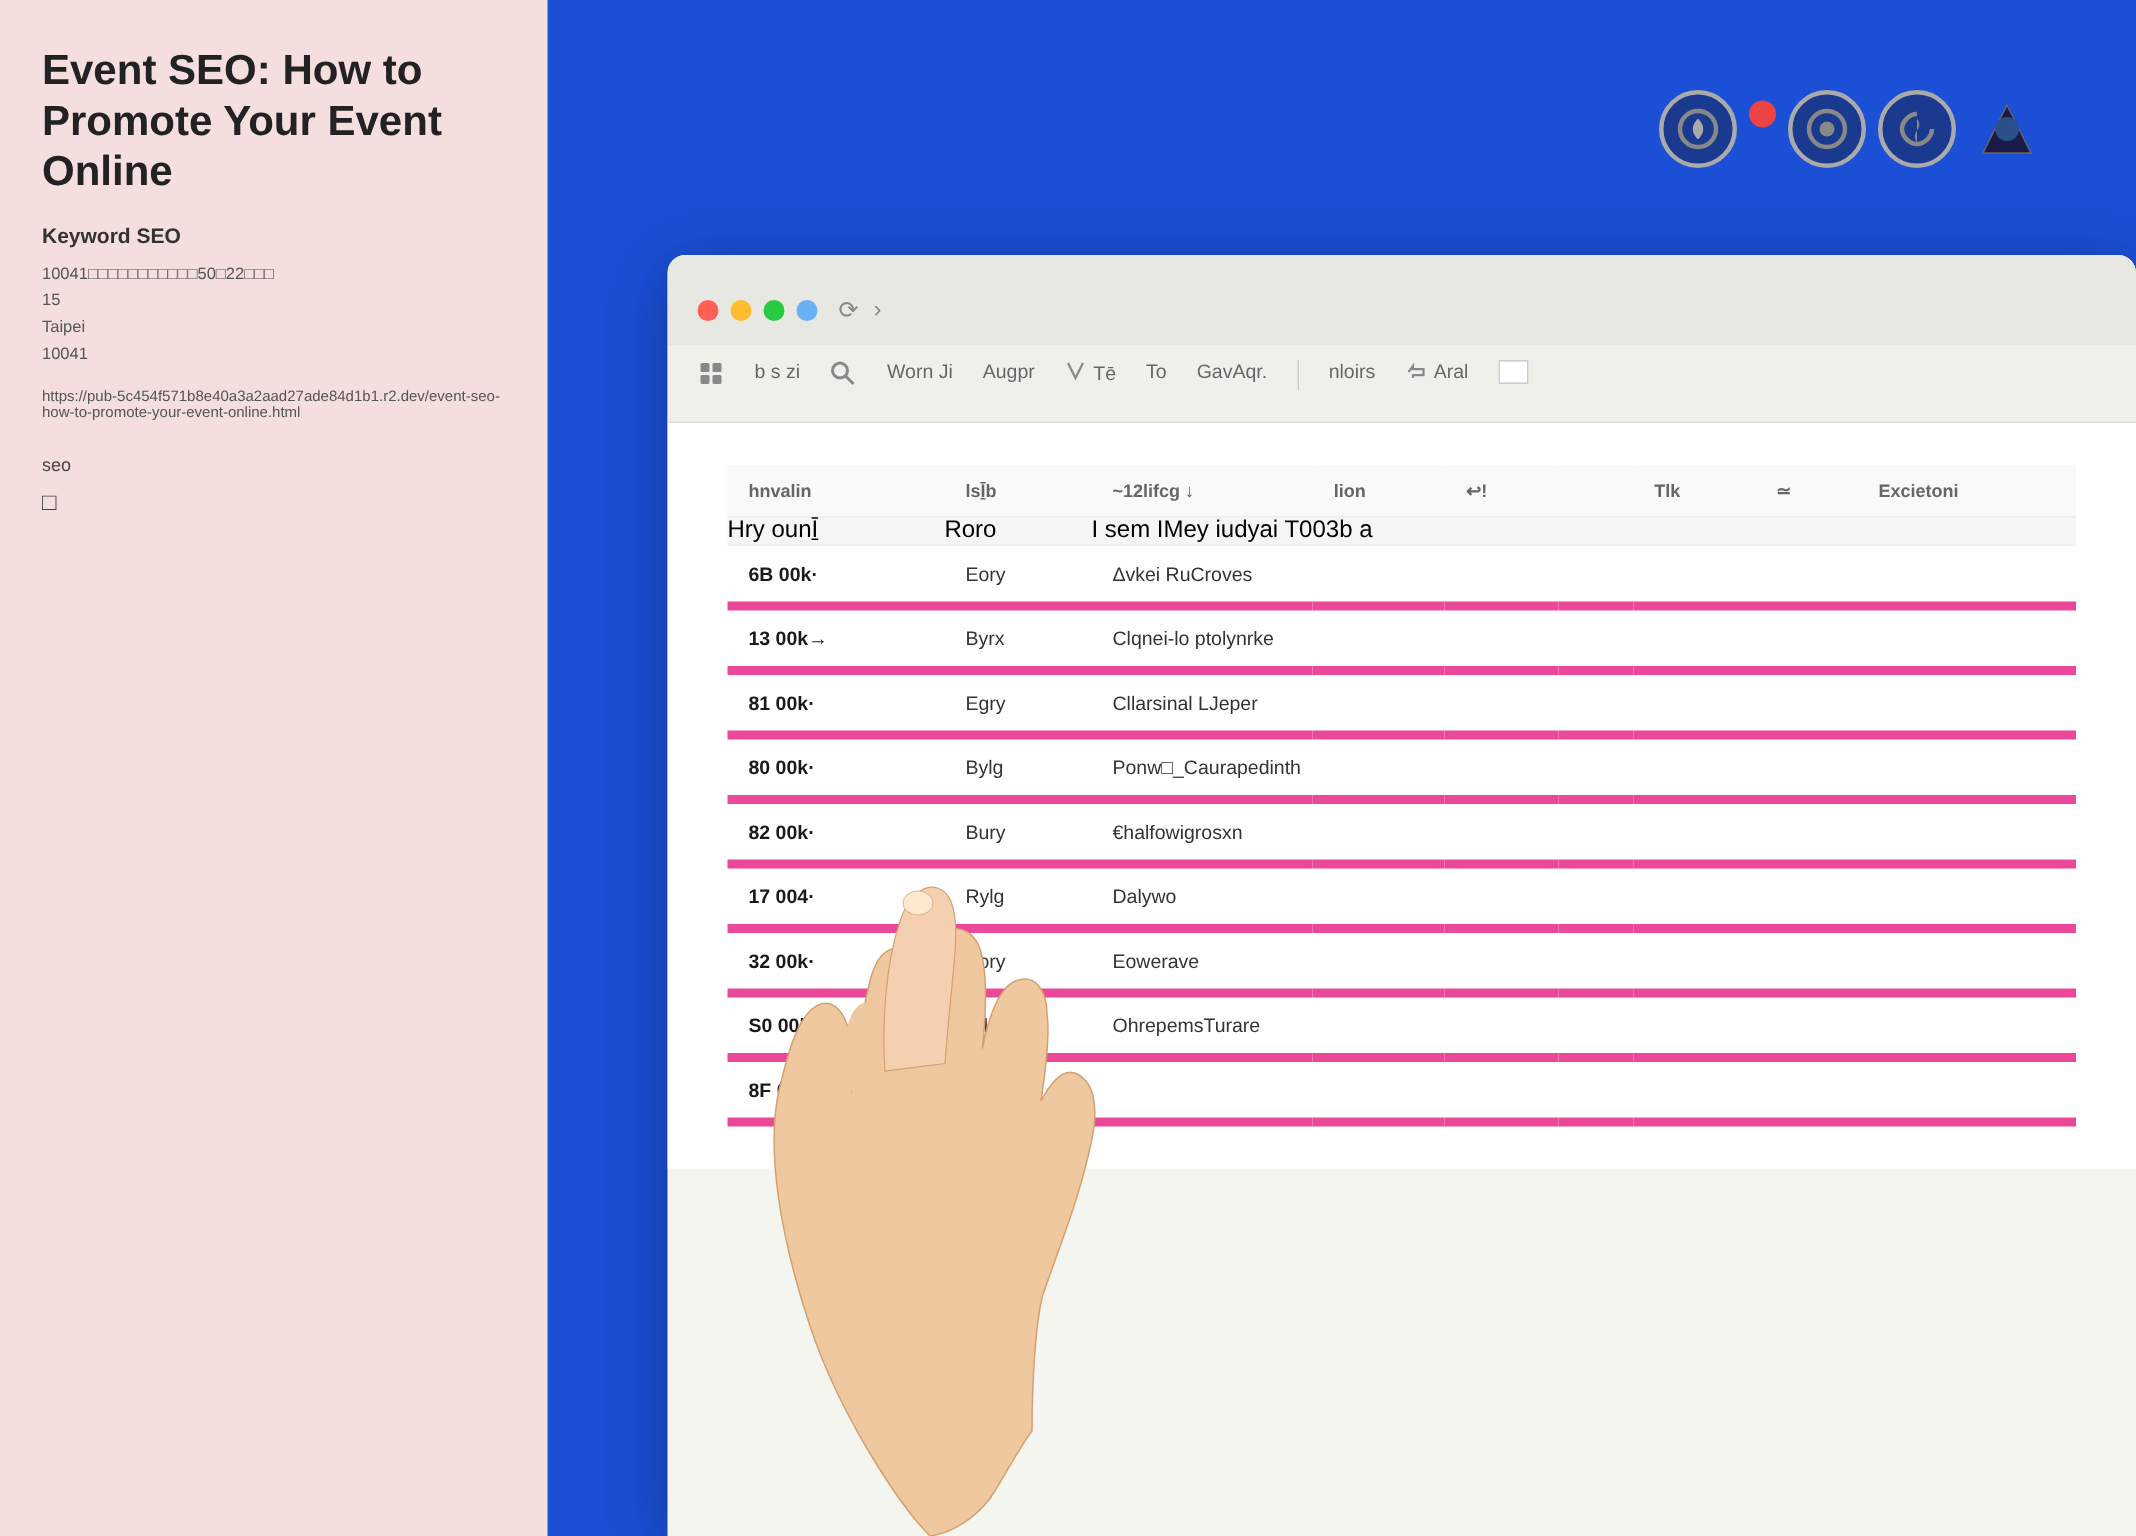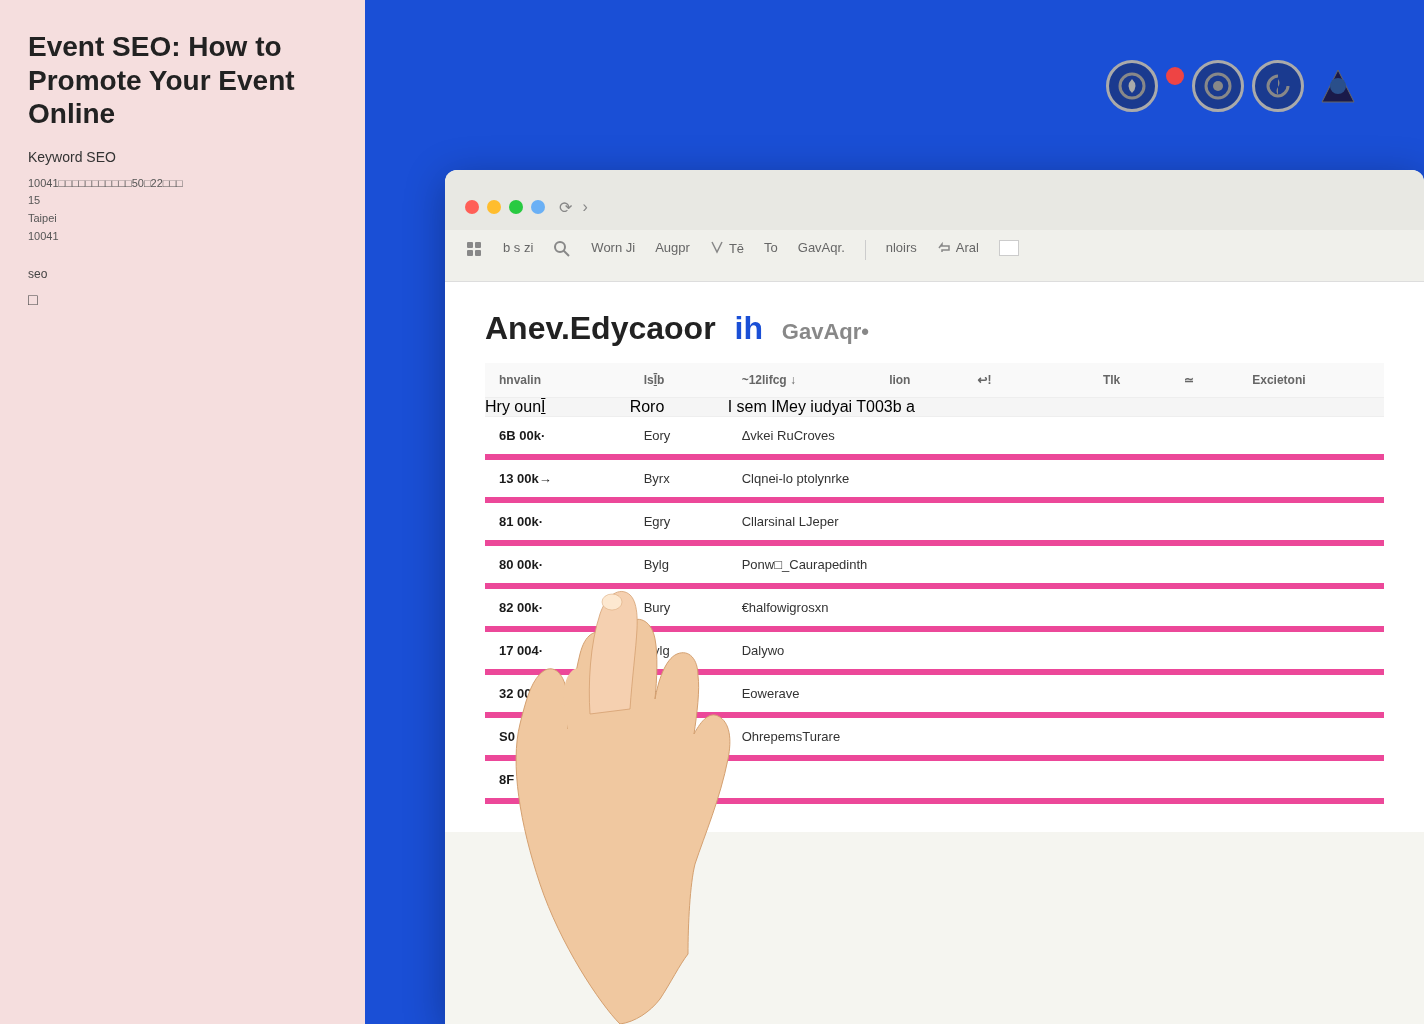--- a/index.html
+++ b/index.html
@@ -25,21 +25,21 @@
     }
     .sidebar-title {
       font-size: 28px;
       font-weight: 700;
       color: #222;
       line-height: 1.2;
       margin-bottom: 8px;
     }
     .sidebar-keyword {
       font-size: 14px;
-      font-weight: 400;
+      font-weight: 700;
       color: #333;
     }
     .sidebar-meta {
       font-size: 11px;
       color: #555;
       line-height: 1.6;
     }
     .sidebar-url {
       font-size: 10px;
       color: #555;
@@ -226,20 +226,21 @@
 
 <aside class="sidebar">
   <h1 class="sidebar-title">Event SEO: How to Promote Your Event Online</h1>
   <div class="sidebar-keyword">Keyword SEO</div>
   <div class="sidebar-meta">
     <span>10041□□□□□□□□□□□50□22□□□</span><br>
     <span>15</span><br>
     <span>Taipei</span><br>
     <span>10041</span>
   </div>
+  <div class="sidebar-url">https://pub-5c454f571b8e40a3a2aad27ade84d1b1.r2.dev/event-seo-how-to-promote-your-event-online.html</div>
   <div class="sidebar-tag">seo</div>
   <div class="sidebar-icon">□</div>
 </aside>
 
 <main class="main">
 
   <div class="graphic-circles">
     <div class="gc-item" style="width:52px;height:52px;background:#1a3a8f;border:3px solid #aaa;">
       <svg width="30" height="30" viewBox="0 0 30 30">
         <circle cx="15" cy="15" r="12" fill="none" stroke="#888" stroke-width="3"></circle>
@@ -313,25 +314,20 @@
       <span class="toolbar-icon" style="font-size:13px;color:#666;">
         <svg width="14" height="12" viewBox="0 0 14 12" style="display:inline;vertical-align:middle">
             <polyline points="2,6 5,2 5,4 12,4 12,8 5,8 5,10" fill="none" stroke="#888" stroke-width="1.5"></polyline>
           </svg>
         Aral
       </span>
       <span style="width:20px;height:16px;border:1px solid #ccc;display:inline-block;background:#fff;"></span>
     </div>
 
     <div class="browser-content">
-      <div class="page-title">
-        <span style="color:#222;">Anev.Edycaoor</span>
-        <span style="color:#1a4fd6;margin-left:10px;">ih</span>
-        <span style="color:#888;font-size:22px;margin-left:10px;">GavAqr•</span>
-      </div>
 
       <table class="data-table">
         <thead>
           <tr>
             <th>hnvalin</th>
             <th>ls<span style="text-decoration:underline;">Ī</span>b</th>
             <th>~12lifcg ↓</th>
             <th>lion</th>
             <th>↩!</th>
             <th></th>

